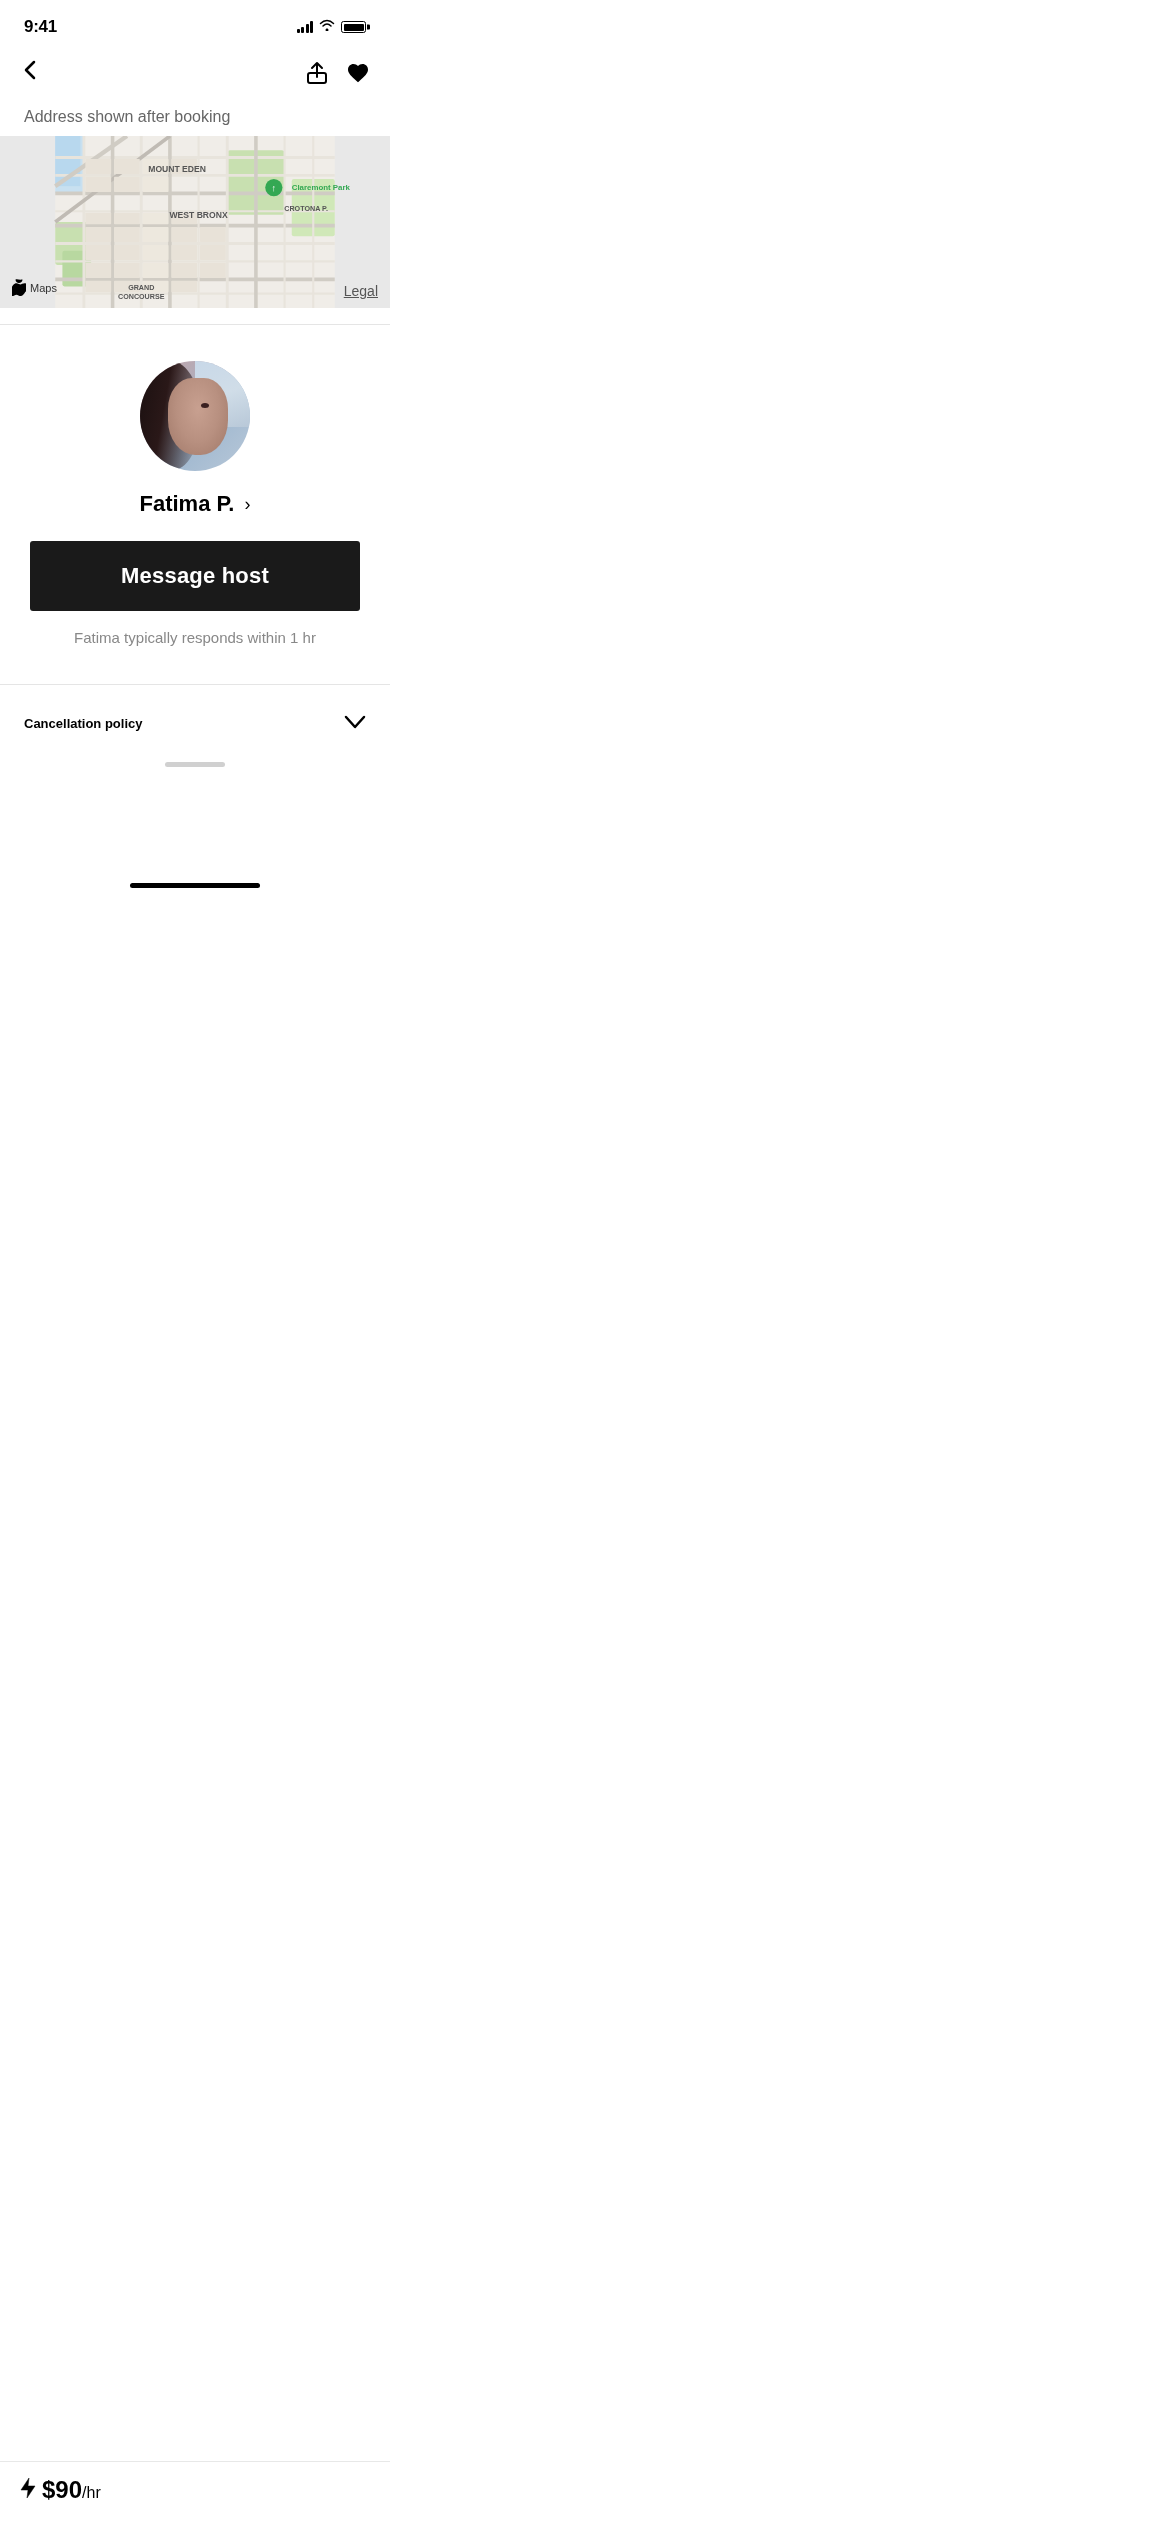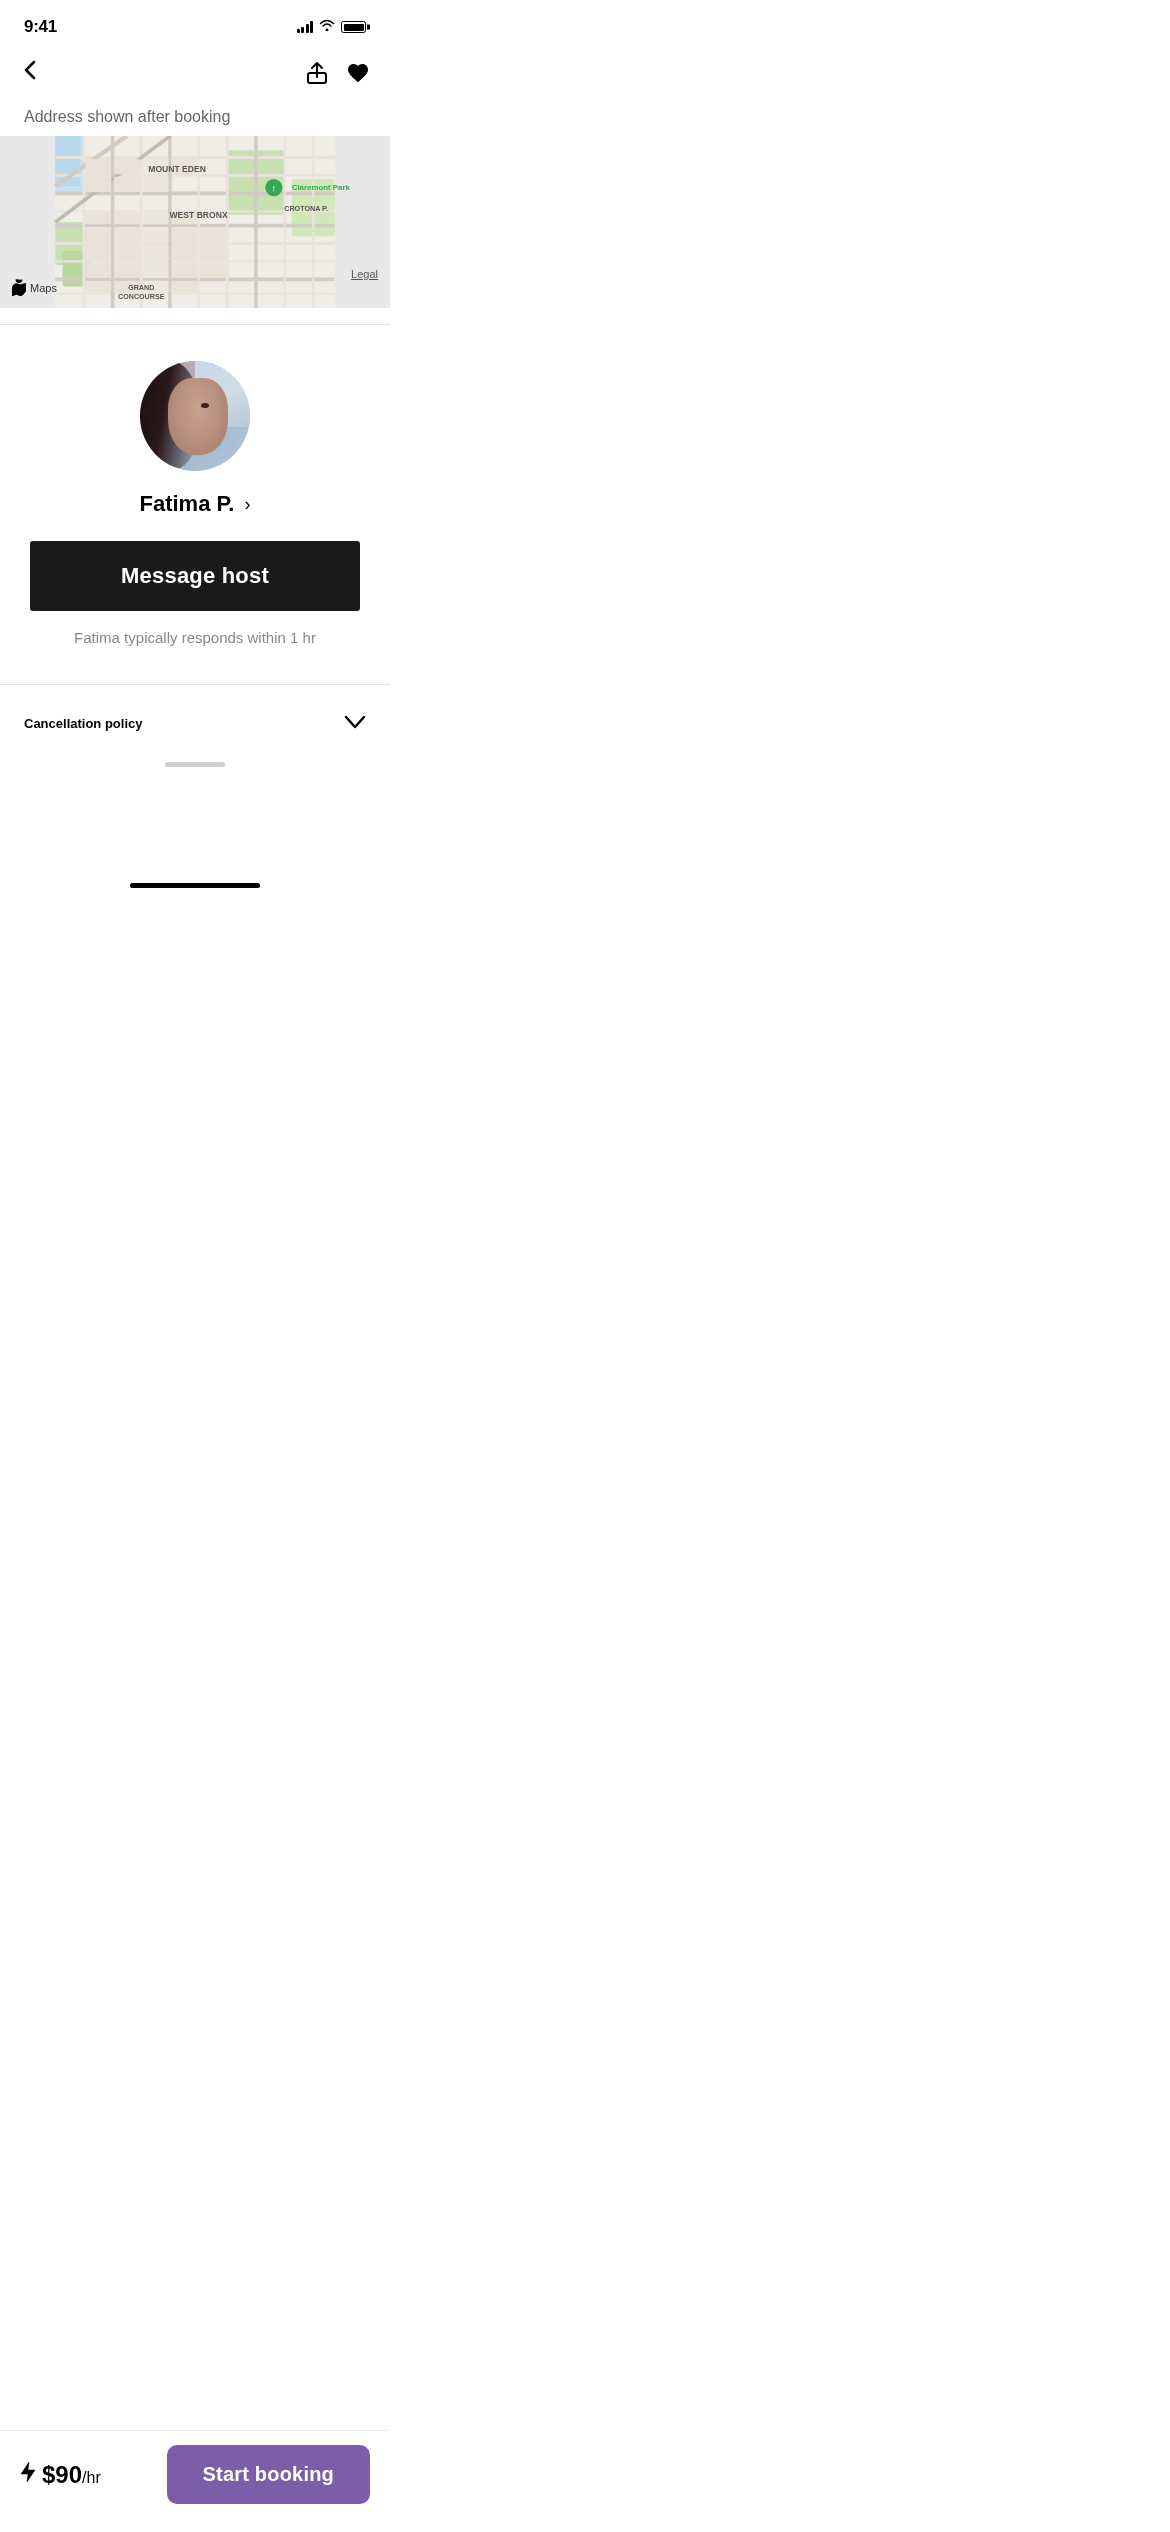--- a/index.html
+++ b/index.html
@@ -149,23 +149,23 @@
       display: flex;
       align-items: center;
       gap: 4px;
       font-size: 11px;
       color: #333;
       font-weight: 500;
     }
 
     .map-legal {
       position: absolute;
-      bottom: 28px;
+      bottom: 9px;
       right: 12px;
-      font-size: 11px;
+      font-size: 14px;
       color: #555;
       text-decoration: underline;
       cursor: pointer;
     }
 
     
     .divider {
       height: 1px;
       background: #e5e5e5;
       margin: 0 0;
@@ -552,18 +552,17 @@
   <div class="price-area">
     <span class="lightning-icon">
       <svg width="16" height="22" viewBox="0 0 16 22" fill="none">
         <path d="M9 1L1 13h7l-1 8 8-12H8l1-8z" fill="#000" stroke="#000" stroke-width="0.5" stroke-linejoin="round"></path>
       </svg>
     </span>
     <span class="price-text">
       <span>$90</span><span class="price-unit">/hr</span>
     </span>
   </div>
-  <button class="start-booking-btn">Start booking</button>
 </div>
 
 <div style="background:#fff;padding:8px 0 12px;display:flex;justify-content:center;">
   <div class="home-indicator"></div>
 </div>
 
 </body></html>

